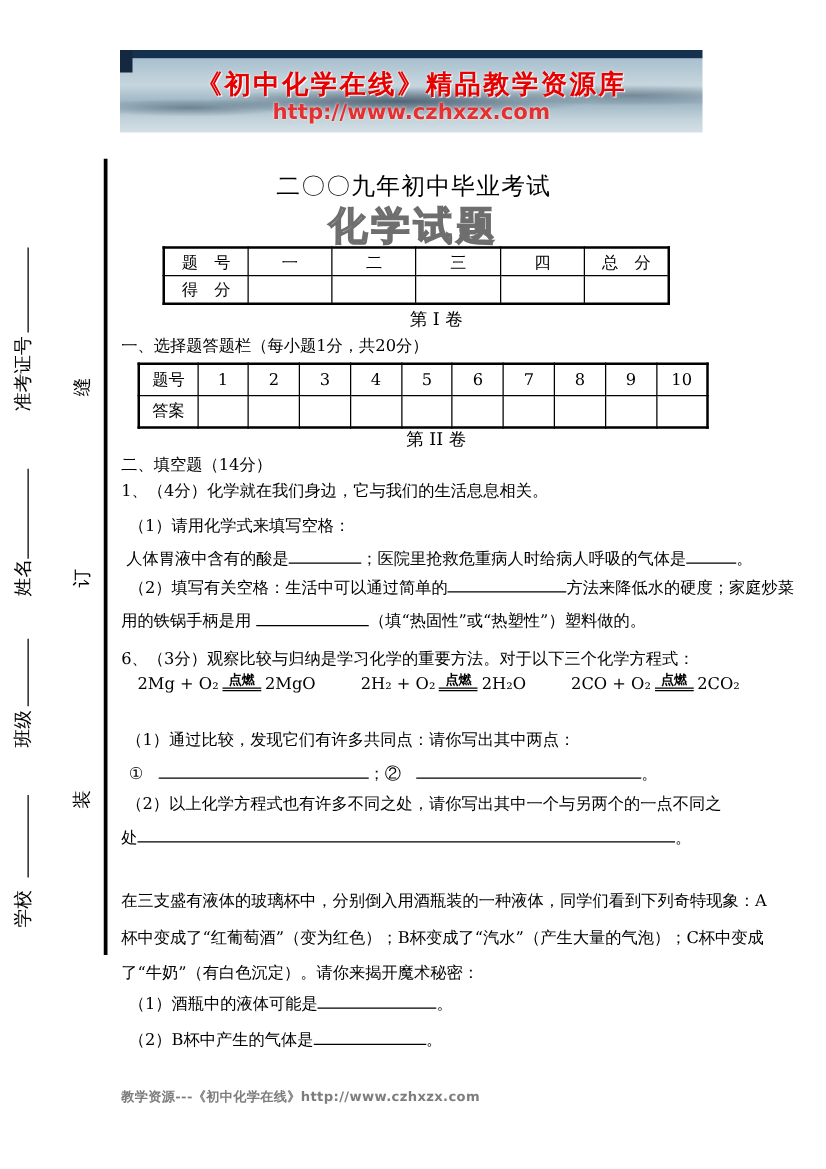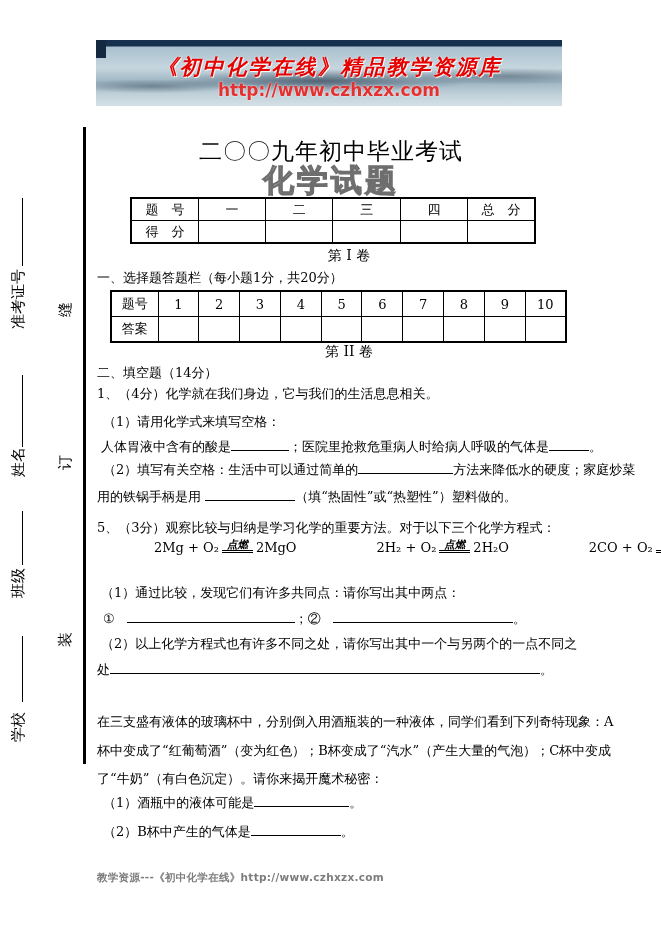--- a/index.html
+++ b/index.html
@@ -8,59 +8,59 @@
 
   
   .banner{position:absolute;left:96px;top:40px;width:466px;height:66px;overflow:hidden;
     background:
       radial-gradient(ellipse 220px 16px at 48% 62%, rgba(20,35,55,.55), rgba(20,35,55,0) 70%),
       radial-gradient(ellipse 120px 10px at 12% 70%, rgba(40,60,80,.45), rgba(40,60,80,0) 70%),
       radial-gradient(ellipse 150px 12px at 88% 55%, rgba(30,50,70,.4), rgba(30,50,70,0) 70%),
       linear-gradient(180deg,#16304f 0,#16304f 6px,#a9c0cf 7px,#c6d6de 28px,#9db5c3 42px,#c2d2da 55px,#d4e0e6 66px);}
   .banner::before{content:"";position:absolute;left:0;top:0;width:10px;height:18px;background:#14293f;}
   .banner-title{position:relative;margin-top:13px;text-align:center;
-    font-size:21px;font-weight:bold;font-style:italic;letter-spacing:2px;color:#e60000;
+    font-size:21px;font-weight:bold;letter-spacing:2px;color:#e60000;
     text-shadow:0 0 2px #fff,1px 1px 0 #ffffffcc;}
   .banner-url{position:relative;margin-top:-1px;text-align:center;
     font-family:"DejaVu Sans","Liberation Sans",sans-serif;
     font-size:17px;font-weight:bold;color:#e43030;text-shadow:0 0 2px #fff;}
 
   
   .binding-rule{position:absolute;left:83px;top:127px;width:3px;height:637px;background:#000;}
   .seal-strip{position:absolute;white-space:nowrap;transform-origin:0 0;transform:rotate(-90deg);
     font-size:15px;}
   .seal-fields{left:9px;top:742px;width:620px;height:26px;}
   .seal-binding{left:56px;top:742px;width:620px;height:20px;}
   .seal-binding span{position:absolute;top:0;}
   .blank{display:inline-block;border-bottom:1px solid #000;height:13px;vertical-align:baseline;}
 
   
   .exam-title{position:absolute;left:97px;top:136px;width:468px;text-align:center;
-    font-size:23px;letter-spacing:1px;}
+    font-size:19px;letter-spacing:1px;}
   .subject-title{position:absolute;left:97px;top:160px;width:468px;text-align:center;
     font-size:31px;font-weight:bold;letter-spacing:3px;
     color:#d9d9d9;-webkit-text-stroke:1.2px #6e6e6e;}
 
   
   table{border-collapse:collapse;table-layout:fixed;}
   td{border:1px solid #000;text-align:center;padding:0;font-size:13px;margin-top:48px;}
   .score-table{position:absolute;left:130px;top:197px;width:406px;border:2.5px solid #000;}
   .score-table td{height:21px;}
   .answer-table{position:absolute;left:110px;top:290px;width:457px;border:2.5px solid #000;}
   .answer-table td{height:24px;}
 
   .center-line{position:absolute;left:115px;width:468px;text-align:center;font-size:14px;}
   .tline{position:absolute;left:97px;width:560px;font-size:13px;white-space:nowrap;line-height:18px;}
 
   
   .equations{position:absolute;left:110px;top:540px;width:470px;display:flex;gap:36px;
     font-size:13px;align-items:flex-end;white-space:nowrap;}
-  .equation{display:inline-flex;align-items:flex-end;margin-left:44px;}
+  .equation{display:inline-flex;align-items:flex-end;}
   .cond{display:inline-block;margin:0 3px;padding:0 5px 0;border-bottom:3px double #000;
-    font-size:10.5px;font-weight:bold;font-style:italic;line-height:11px;transform:translateY(-2px);}
+    font-size:10.5px;font-weight:bold;line-height:11px;transform:translateY(-2px);}
 
   
   .footer-line{position:absolute;left:97px;width:470px;font-size:10.5px;font-weight:bold;
     color:#7d7d7d;white-space:nowrap;letter-spacing:.3px;}
   .footer-url{font-family:"DejaVu Sans","Liberation Sans",sans-serif;font-weight:bold;color:#7d7d7d;}
 </style>
 </head>
 <body>
 
 <div class="page">
@@ -159,21 +159,21 @@
   <div class="tline" style="top:437px;left:101px">
     <span>人体胃液中含有的酸是</span><span class="blank" style="width:58px"></span><span>；医院里抢救危重病人时给病人呼吸的气体是</span><span class="blank" style="width:40px"></span><span>。</span>
   </div>
   <div class="tline" style="top:460px;left:103px">
     <span>（2）填写有关空格：生活中可以通过简单的</span><span class="blank" style="width:95px"></span><span>方法来降低水的硬度；家庭炒菜</span>
   </div>
   <div class="tline" style="top:487px">
     <span>用的铁锅手柄是用 </span><span class="blank" style="width:90px"></span><span>（填“热固性”或“热塑性”）塑料做的。</span>
   </div>
 
-  <div class="tline" style="top:519px">5、（3分）观察比较与归纳是学习化学的重要方法。对于以下三个化学方程式：</div>
+  <div class="tline" style="top:519px">6、（3分）观察比较与归纳是学习化学的重要方法。对于以下三个化学方程式：</div>
   <div class="equations">
     <span class="equation">
       <span>2Mg + O₂</span>
       <span class="cond">点燃</span>
       <span>2MgO</span>
     </span>
     <span class="equation">
       <span>2H₂ + O₂</span>
       <span class="cond">点燃</span>
       <span>2H₂O</span>

